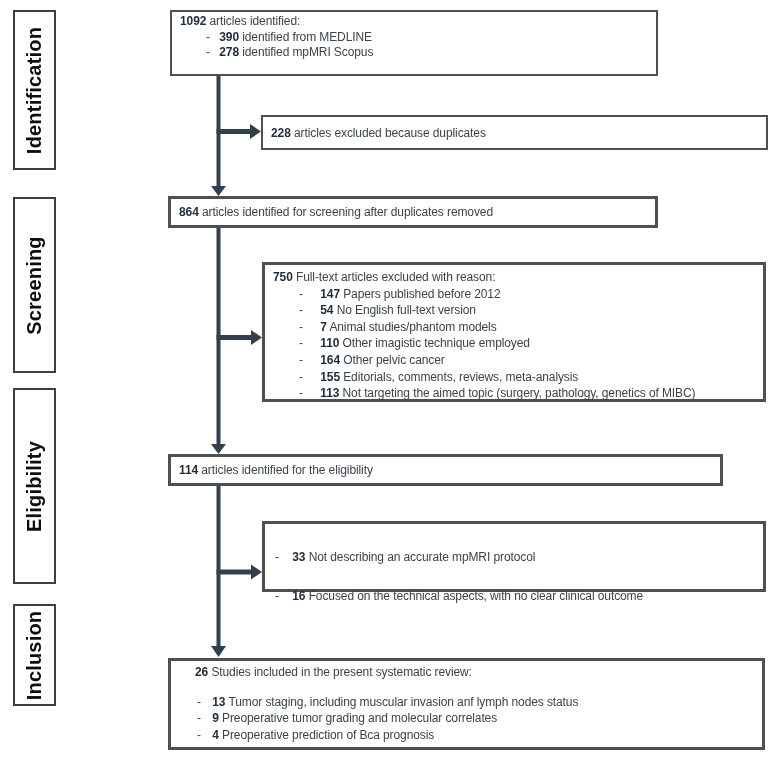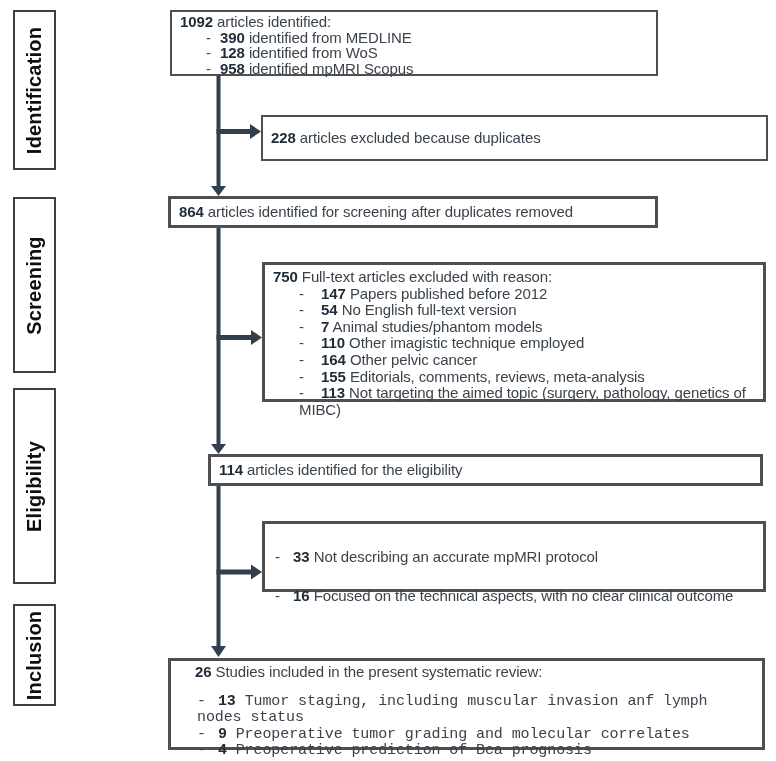--- a/index.html
+++ b/index.html
@@ -12,52 +12,52 @@
            display:flex; align-items:center; justify-content:center; }
   .stage-text { transform:rotate(-90deg); white-space:nowrap; font-weight:bold;
                 font-size:20px; color:#0f0f0f; letter-spacing:.2px; }
   #stage-identification { left:13px; top:10px;  width:43px; height:160px; }
   #stage-screening      { left:13px; top:197px; width:43px; height:176px; }
   #stage-eligibility    { left:13px; top:388px; width:43px; height:196px; }
   #stage-inclusion      { left:13px; top:604px; width:43px; height:102px; }
 
   
   .box { position:absolute; border:3px solid #4f4f4f; background:#fff;
-         padding:3px 8px; font-size:15px; color:#3a434c; letter-spacing:-0.1px; }
+         padding:3px 8px; font-size:12px; color:#3a434c; letter-spacing:-0.1px; }
   .line { line-height:16px; }
   .num  { font-weight:bold; color:#1f2b38; }
   .dash { display:inline-block; color:#3a434c; }
 
   #box-identified { left:170px; top:10px;  width:488px; height:66px; border-width:2px; padding-top:2px; }
   #box-identified .line { line-height:15.5px; }
   #box-identified .bullet { padding-left:26px; }
   #box-identified .dash { width:10px; }
 
-  #box-duplicates { left:261px; top:115px; width:507px; height:46px; border-width:2px;
+  #box-duplicates { left:261px; top:115px; width:507px; height:35px; border-width:2px;
                     display:flex; align-items:center; }
   #box-screened   { left:168px; top:196px; width:490px; height:32px;
                     display:flex; align-items:center; }
 
   #box-fulltext { left:262px; top:262px; width:504px; height:140px; padding-top:4px; }
   #box-fulltext .line { line-height:16.6px; }
   #box-fulltext .bullet { padding-left:26px; }
   #box-fulltext .dash { width:18px; }
 
   #box-eligibility { left:168px; top:454px; width:555px; height:32px;
-                     display:flex; align-items:center;margin-left:40px; }
+                     display:flex; align-items:center; }
 
   #box-excluded88 { left:262px; top:521px; width:504px; height:71px; padding-top:2px; }
   #box-excluded88 .line { line-height:16.2px; }
   #box-excluded88 .head { padding-left:6px; }
   #box-excluded88 .bullet { padding-left:2px;margin-top:23px; }
   #box-excluded88 .dash { width:14px; }
 
   #box-included { left:168px; top:658px; width:597px; height:92px; padding-top:3px;padding-left:24px; }
   #box-included .line { line-height:16.5px; }
-  #box-included .bullet { padding-left:2px;font-family:Liberation Mono, monospace; }
+  #box-included .bullet { padding-left:2px; }
   #box-included .dash { width:12px; }
   #box-included .spacer { height:13px; }
 
   .connectors { position:absolute; left:0; top:0; }
 </style>
 </head>
 <body>
 
 <div class="canvas">
 
@@ -100,26 +100,21 @@
       <span class="num">1092</span>
       <span class="txt">articles identified:</span>
     </div>
     <div class="line bullet">
       <span class="dash">-</span>
       <span class="num">390</span>
       <span class="txt">identified from MEDLINE</span>
     </div>
     <div class="line bullet">
       <span class="dash">-</span>
-      <span class="num">128</span>
-      <span class="txt">identified from WoS</span>
-    </div>
-    <div class="line bullet">
-      <span class="dash">-</span>
-      <span class="num">958</span>
+      <span class="num">278</span>
       <span class="txt">identified mpMRI Scopus</span>
     </div>
   </div>
 
   <div class="box" id="box-duplicates">
     <div class="line">
       <span class="num">228</span>
       <span class="txt">articles excluded because duplicates</span>
     </div>
   </div>

